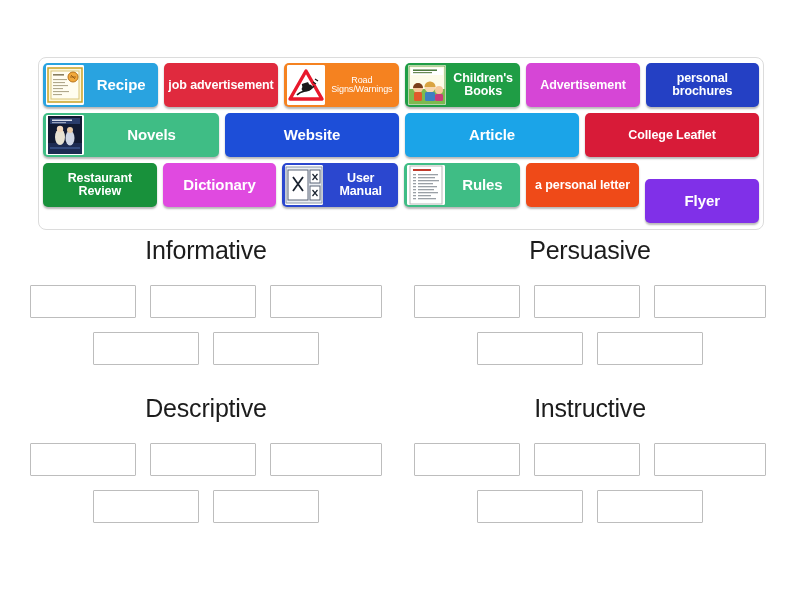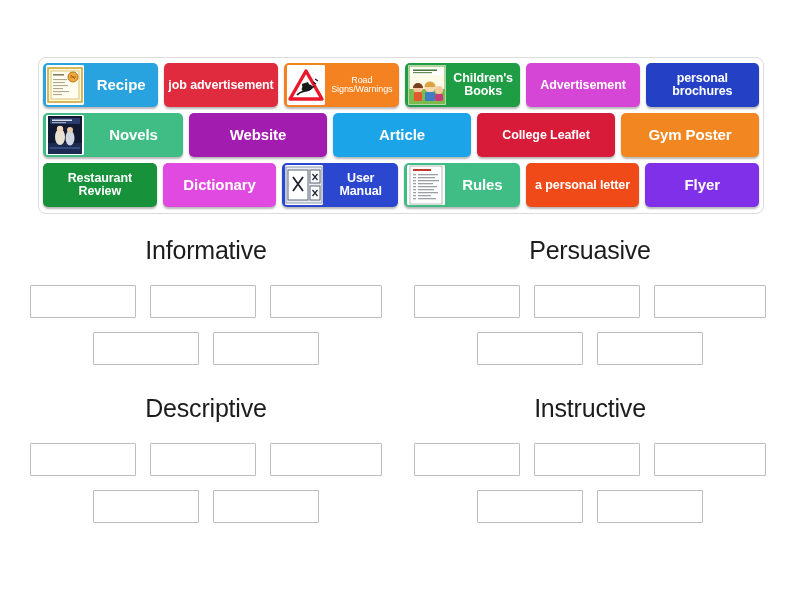--- a/index.html
+++ b/index.html
@@ -189,31 +189,28 @@
             <rect x="2" y="28" width="34" height="11" fill="#1d2b52"></rect>
             <ellipse cx="14" cy="22" rx="5" ry="8" fill="#e8e2d2"></ellipse>
             <ellipse cx="24" cy="23" rx="4.5" ry="7.5" fill="#cfd6e4"></ellipse>
             <circle cx="14" cy="14" r="3.2" fill="#f2d8bd"></circle>
             <circle cx="24" cy="15" r="3" fill="#e8cba8"></circle>
             <path d="M4 33h30" stroke="#4a6aa8" stroke-width="1"></path>
           </svg>
         </span>
         <span class="tile-label">Novels</span>
       </div>
-      <div class="tile" style="background: #a21caf;">
+      <div class="tile" style="background: #1d4ed8;">
         <span class="tile-label">Website</span>
       </div>
       <div class="tile" style="background: rgb(27, 164, 232);">
         <span class="tile-label">Article</span>
       </div>
       <div class="tile small-label" style="background: rgb(216, 27, 56);">
         <span class="tile-label">College Leaflet</span>
-      </div>
-      <div class="tile" style="background: rgb(242, 135, 34);">
-        <span class="tile-label">Gym Poster</span>
       </div>
     </div>
     <div class="tile-row">
       <div class="tile small-label" style="background: rgb(24, 145, 59);">
         <span class="tile-label">Restaurant Review</span>
       </div>
       <div class="tile" style="background: rgb(224, 74, 224);">
         <span class="tile-label">Dictionary</span>
       </div>
       <div class="tile small-label has-thumb" style="background: rgb(43, 71, 207);">
@@ -257,21 +254,21 @@
               <rect x="6" y="33" width="3" height="1.3"></rect>
               <rect x="11" y="33" width="18" height="1.3"></rect>
             </g>
           </svg>
         </span>
         <span class="tile-label">Rules</span>
       </div>
       <div class="tile small-label" style="background: rgb(239, 74, 24);">
         <span class="tile-label">a personal letter</span>
       </div>
-      <div class="tile" style="background: rgb(128, 48, 232);">
+      <div class="tile" style="background: rgb(128, 48, 232); margin-top: 16px;">
         <span class="tile-label">Flyer</span>
       </div>
     </div>
   </div>
 
 <div class="category" id="cat-0">
     <div class="cat-title">Informative</div>
     <div class="slot-row">
       <div class="slot"></div>
       <div class="slot"></div>

